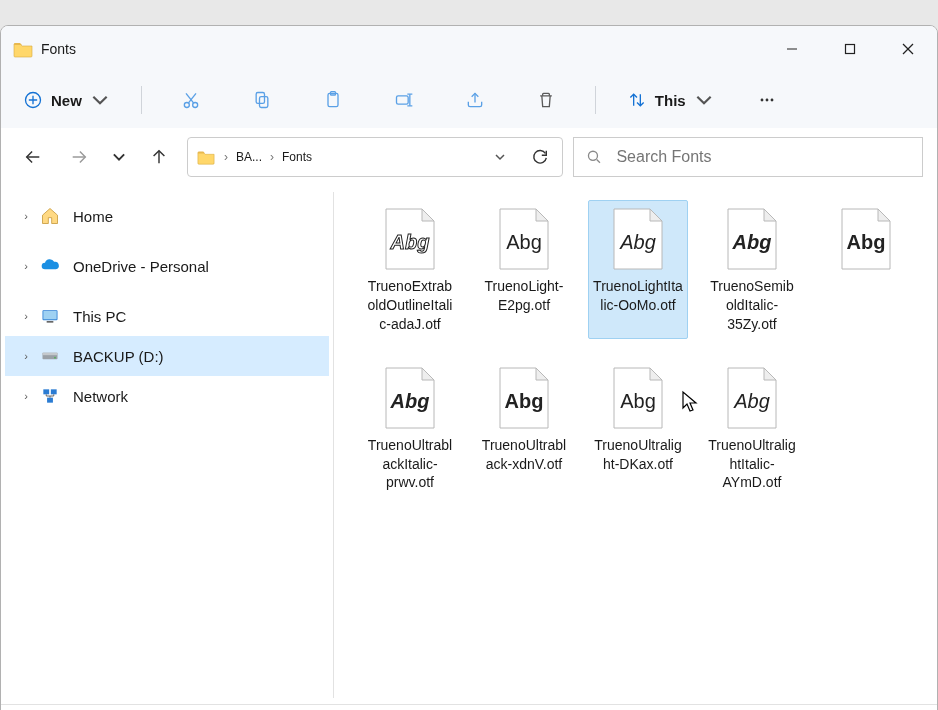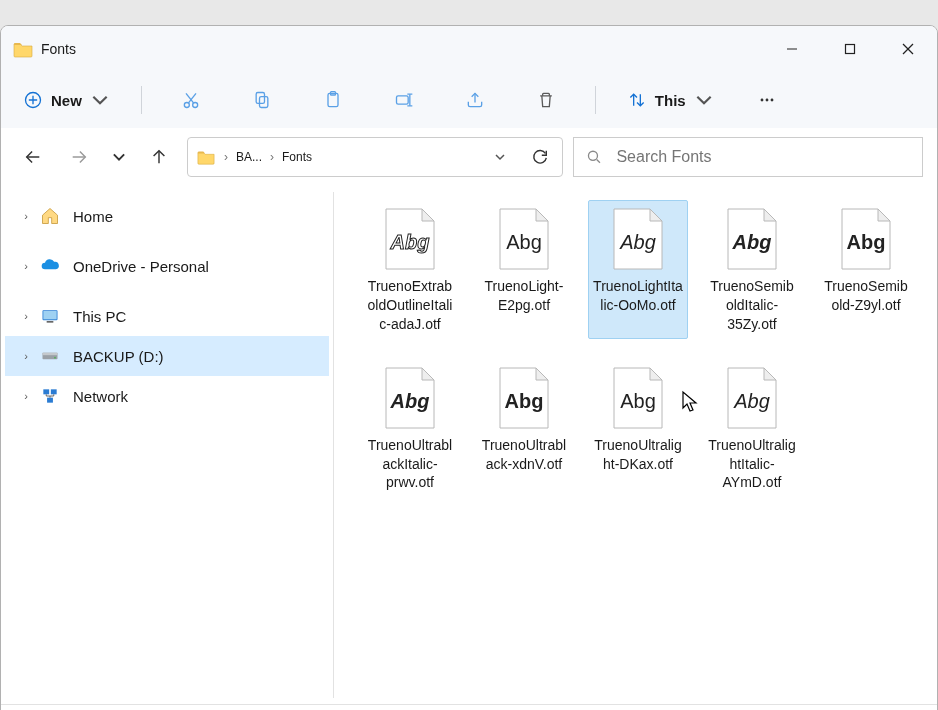--- a/index.html
+++ b/index.html
@@ -326,21 +326,20 @@
             <div class="file-name">TruenoSemiboldItalic-35Zy.otf</div>
           </div>
           <div class="file-item">
             <div class="file-thumb">
               <svg class="page-svg" viewBox="0 0 60 64">
                 <path d="M6 2 H42 L54 14 V62 H6 Z" fill="#fff" stroke="#b8b8b8" stroke-width="1"></path>
                 <path d="M42 2 V14 H54 Z" fill="#eee" stroke="#b8b8b8" stroke-width="1"></path>
                 <text x="30" y="42" text-anchor="middle" font-family="Arial" font-size="20" font-weight="700" fill="#222" stroke="none" stroke-width="1">Abg</text>
               </svg>
             </div>
-            <div class="file-name">TruenoSemibold-Z9yl.otf</div>
           </div>
           <div class="file-item">
             <div class="file-thumb">
               <svg class="page-svg" viewBox="0 0 60 64">
                 <path d="M6 2 H42 L54 14 V62 H6 Z" fill="#fff" stroke="#b8b8b8" stroke-width="1"></path>
                 <path d="M42 2 V14 H54 Z" fill="#eee" stroke="#b8b8b8" stroke-width="1"></path>
                 <text x="30" y="42" text-anchor="middle" font-family="Arial" font-size="20" font-weight="900" font-style="italic" fill="#222" stroke="none" stroke-width="1">Abg</text>
               </svg>
             </div>
             <div class="file-name">TruenoUltrablackItalic-prwv.otf</div>

